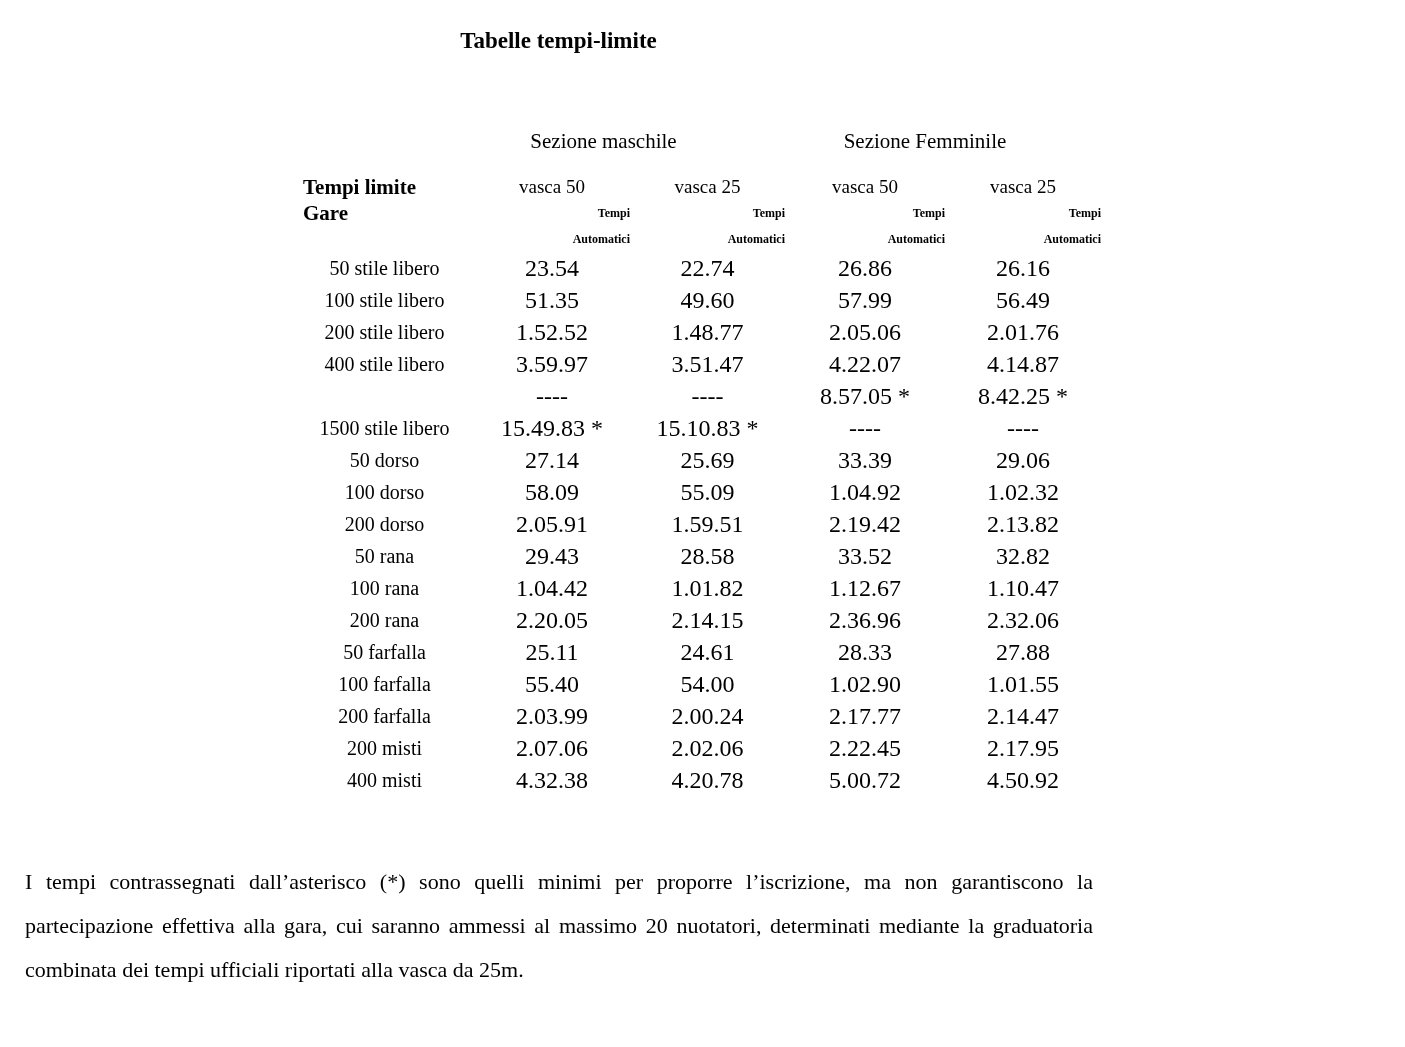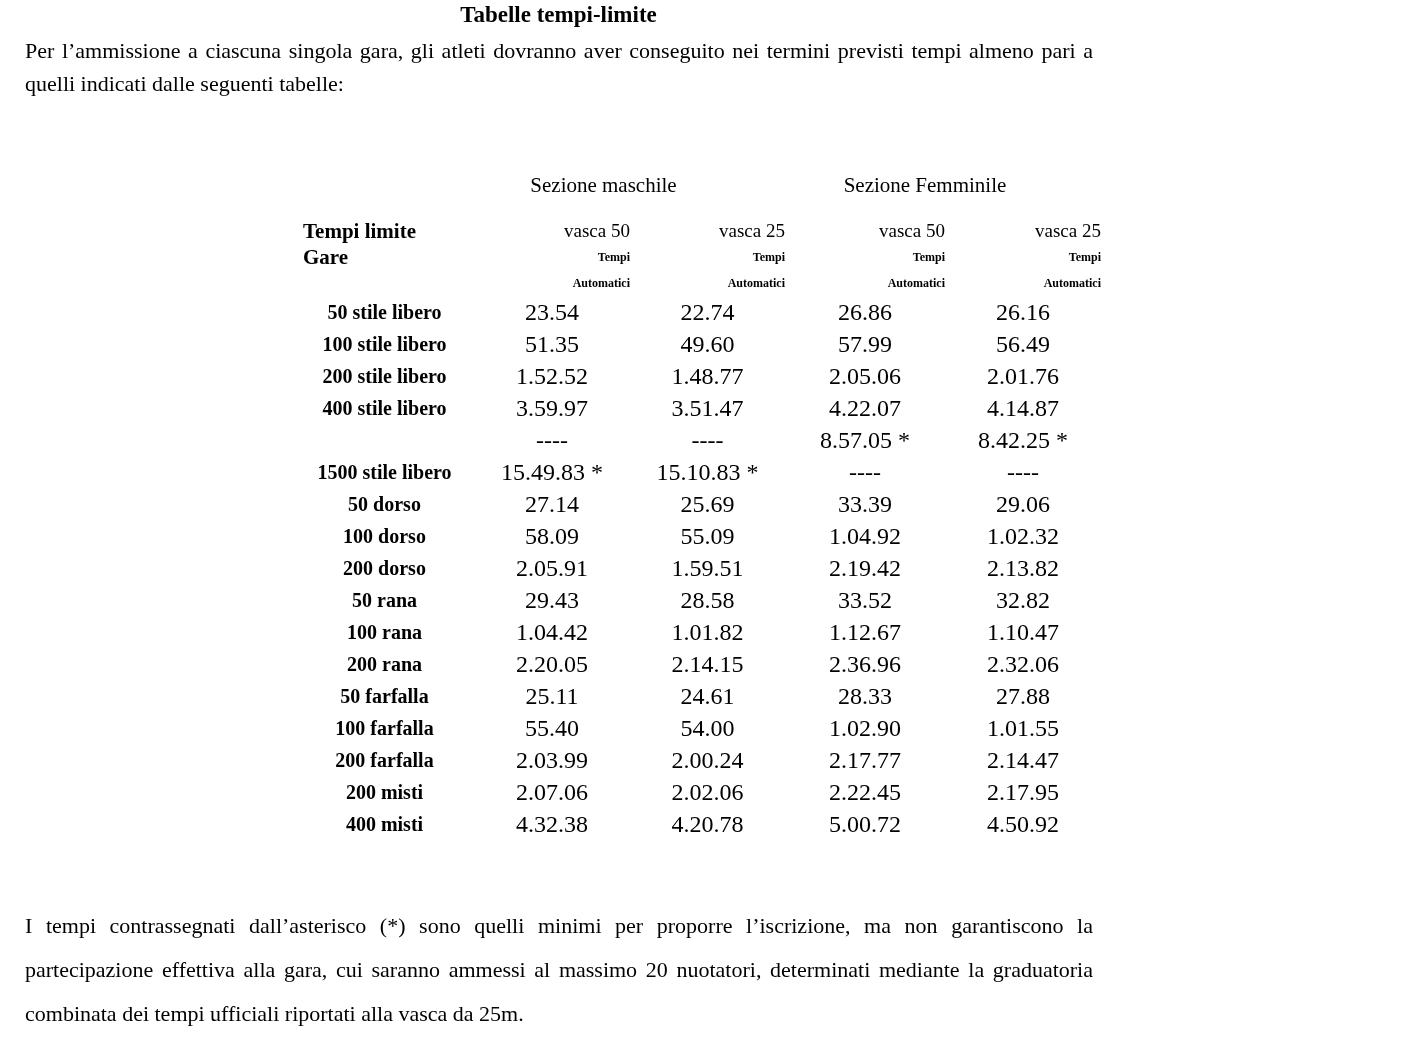--- a/index.html
+++ b/index.html
@@ -3,20 +3,21 @@
 <meta charset="utf-8">
 <style>
   html, body { margin: 0; padding: 0; }
   .page {
     width: 1117px;
     height: 1047px;
     background: #ffffff;
     color: #000000;
     font-family: "Liberation Serif", "DejaVu Serif", serif;
     box-sizing: border-box;
+    padding-top: 26px;
     overflow: hidden;
   }
   .title {
     margin: 0;
     text-align: center;
     font-weight: bold;
     font-size: 23px;
     line-height: 30px;
   }
   .intro {
@@ -43,38 +44,37 @@
   .sec-male   { padding-right: 52px; }
   .sec-female { padding-right: 36px; }
   .corner-cell {
     font-weight: bold;
     font-size: 21px;
     line-height: 26px;
     padding-left: 8px;
     text-align: left;
   }
   .pool-cell {
-    text-align: right;
+    text-align: center;
     font-size: 19px;
     line-height: 26px;
     height: 26px;
   }
   .timing-cell {
     text-align: right;
     font-weight: bold;
     font-size: 12px;
     line-height: 26px;
     height: 26px;
   }
   .label-cell {
     text-align: center;
     font-size: 20px;
     height: 32px;
     line-height: 32px;
-    font-weight: bold;
   }
   .val-cell {
     text-align: center;
     font-size: 24px;
     height: 32px;
     line-height: 32px;
   }
   .footer {
     margin: 64px 24px 0 25px;
     font-size: 22px;
@@ -82,21 +82,20 @@
     text-align: justify;
   }
 </style>
 </head>
 <body>
 
 <div class="page">
 
   <h1 class="title">Tabelle tempi-limite</h1>
 
-  <p class="intro">Per l’ammissione a ciascuna singola gara, gli atleti dovranno aver conseguito nei termini previsti tempi  almeno pari a quelli indicati dalle seguenti tabelle:</p>
 
   <div class="tbl">
 
     <div class="trow">
       <div class="cell"></div>
       <div class="cell section-cell sec-male">Sezione maschile</div>
       <div class="cell section-cell sec-female">Sezione Femminile</div>
     </div>
 
     <div class="trow">

